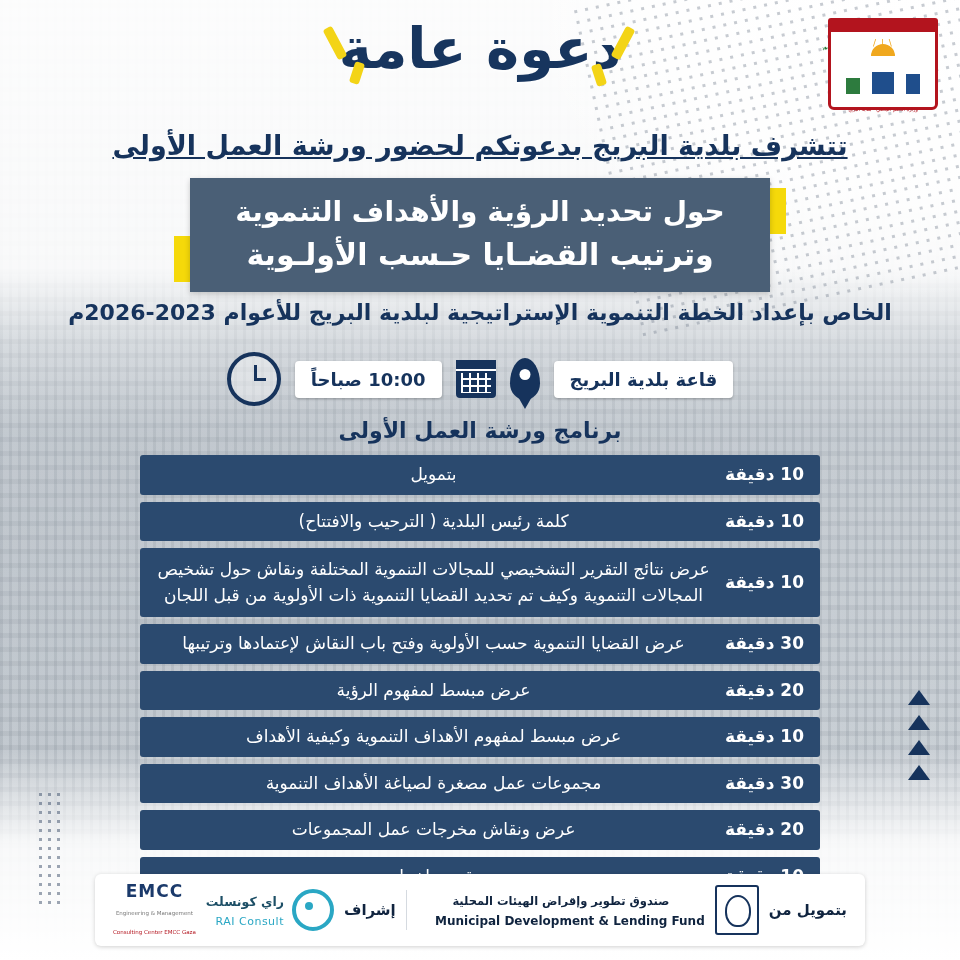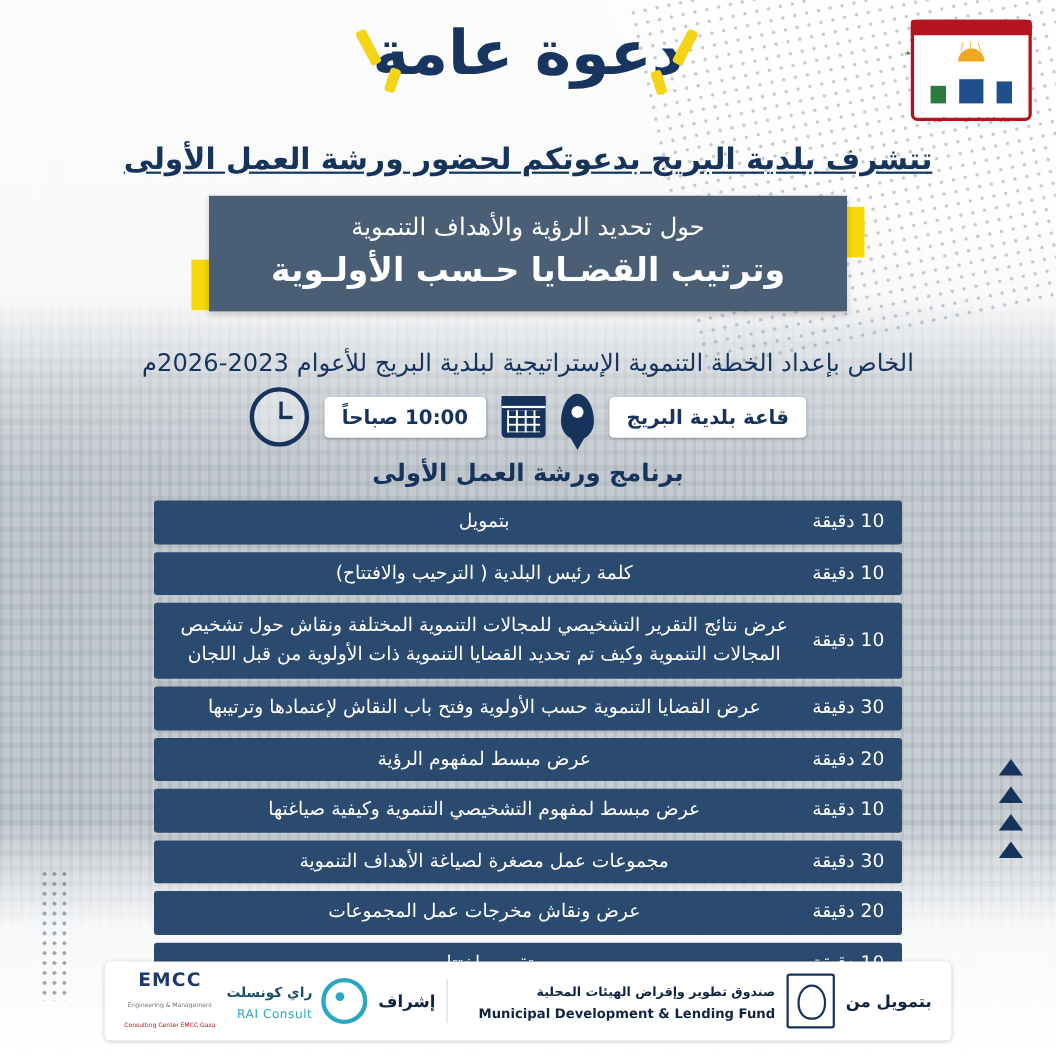--- a/index.html
+++ b/index.html
@@ -78,31 +78,31 @@
   }
   
   .headbox{
     position:absolute;top:178px;left:190px;right:190px;
     background:#4a5f76;
     padding:14px 18px 16px;
     text-align:center;
     color:#ffffff;
     box-shadow:0 2px 6px rgba(0,0,0,.2);
   }
-  .headbox .h1{font-size:22px;font-weight:normal;line-height:1.45;}
+  .headbox .h1{font-size:28px;font-weight:bold;line-height:1.45;}
   .headbox .h2{font-size:30px;font-weight:bold;line-height:1.45;}
   .yellow-tab{
     position:absolute;width:16px;height:46px;background:#f5d90a;
   }
   .yellow-tab.right{right:174px;top:188px;}
   .yellow-tab.left{left:174px;top:236px;}
 
   .line2{
     position:absolute;top:300px;left:0;right:0;text-align:center;
-    font-size:22px;font-weight:normal;color:#16335c;direction:rtl;margin-top:18px;
+    font-size:22px;font-weight:bold;color:#16335c;direction:rtl;
   }
   
   .inforow{
     position:absolute;top:352px;left:0;right:0;
     display:flex;justify-content:center;align-items:center;gap:14px;direction:rtl;
   }
   .chip{
     background:#ffffff;border-radius:4px;padding:8px 16px;
     font-size:18px;font-weight:bold;color:#16335c;
     box-shadow:0 1px 3px rgba(0,0,0,.25);white-space:nowrap;
@@ -131,38 +131,38 @@
   }
   .agenda{
     position:absolute;top:455px;left:140px;right:140px;
     display:flex;flex-direction:column;gap:7px;direction:rtl;
   }
   .row{
     background:#2b4a6f;color:#fff;border-radius:3px;
     padding:7px 16px;display:flex;align-items:center;gap:14px;
     font-size:17px;line-height:1.5;
   }
-  .row .dur{font-weight:normal;white-space:nowrap;}
+  .row .dur{font-weight:bold;white-space:nowrap;}
   .row .txt{flex:1;text-align:center;}
   .row.tall{padding:9px 16px;}
   
   .arrows{position:absolute;right:30px;top:690px;display:flex;flex-direction:column;gap:10px;align-items:center;}
   .arrow{width:0;height:0;border-left:11px solid transparent;border-right:11px solid transparent;border-bottom:15px solid #16335c;}
   
   .footer{
     position:absolute;left:95px;right:95px;bottom:14px;height:72px;
     background:#ffffff;border-radius:6px;
     display:flex;align-items:center;justify-content:space-between;
     padding:0 18px;direction:rtl;box-shadow:0 1px 4px rgba(0,0,0,.18);
   }
   .f-group{display:flex;align-items:center;gap:10px;}
   .f-label{font-size:15px;font-weight:bold;color:#10243f;white-space:nowrap;}
   .mdlf-logo{width:40px;height:46px;border:2px solid #16335c;border-radius:3px;position:relative;background:#fff;}
   .mdlf-logo:after{content:"";position:absolute;left:8px;top:8px;width:22px;height:28px;border-radius:50% 50% 45% 45%;border:2px solid #16335c;}
-  .mdlf-text{line-height:1.25;text-align:right;}
+  .mdlf-text{line-height:1.25;text-align:center;}
   .mdlf-ar{font-size:11.5px;font-weight:bold;color:#10243f;}
   .mdlf-en{font-size:12px;font-weight:bold;color:#10243f;padding-left:18px;}
   .sep{width:1px;height:40px;background:#d5dae0;}
   .rai{display:flex;align-items:center;gap:8px;}
   .rai-mark{width:34px;height:34px;border-radius:50%;border:4px solid #2aa7c4;position:relative;}
   .rai-mark:after{content:"";position:absolute;left:9px;top:9px;width:8px;height:8px;border-radius:50%;background:#2aa7c4;}
   .rai-txt{line-height:1.2;text-align:right;}
   .rai-ar{font-size:12.5px;font-weight:bold;color:#1d4f66;}
   .rai-en{font-size:11px;color:#2aa7c4;letter-spacing:.5px;}
   .emcc{line-height:1.15;text-align:center;}
@@ -241,21 +241,21 @@
     <div class="row">
       <span class="dur">30 دقيقة</span>
       <span class="txt">عرض القضايا التنموية حسب الأولوية وفتح باب النقاش لإعتمادها وترتيبها</span>
     </div>
     <div class="row">
       <span class="dur">20 دقيقة</span>
       <span class="txt">عرض مبسط لمفهوم الرؤية</span>
     </div>
     <div class="row">
       <span class="dur">10 دقيقة</span>
-      <span class="txt">عرض مبسط لمفهوم التشخيصي التنموية وكيفية صياغتها</span>
+      <span class="txt">عرض مبسط لمفهوم الأهداف التنموية وكيفية الأهداف</span>
     </div>
     <div class="row">
       <span class="dur">30 دقيقة</span>
       <span class="txt">مجموعات عمل مصغرة لصياغة الأهداف التنموية</span>
     </div>
     <div class="row">
       <span class="dur">20 دقيقة</span>
       <span class="txt">عرض ونقاش مخرجات عمل المجموعات</span>
     </div>
     <div class="row">

